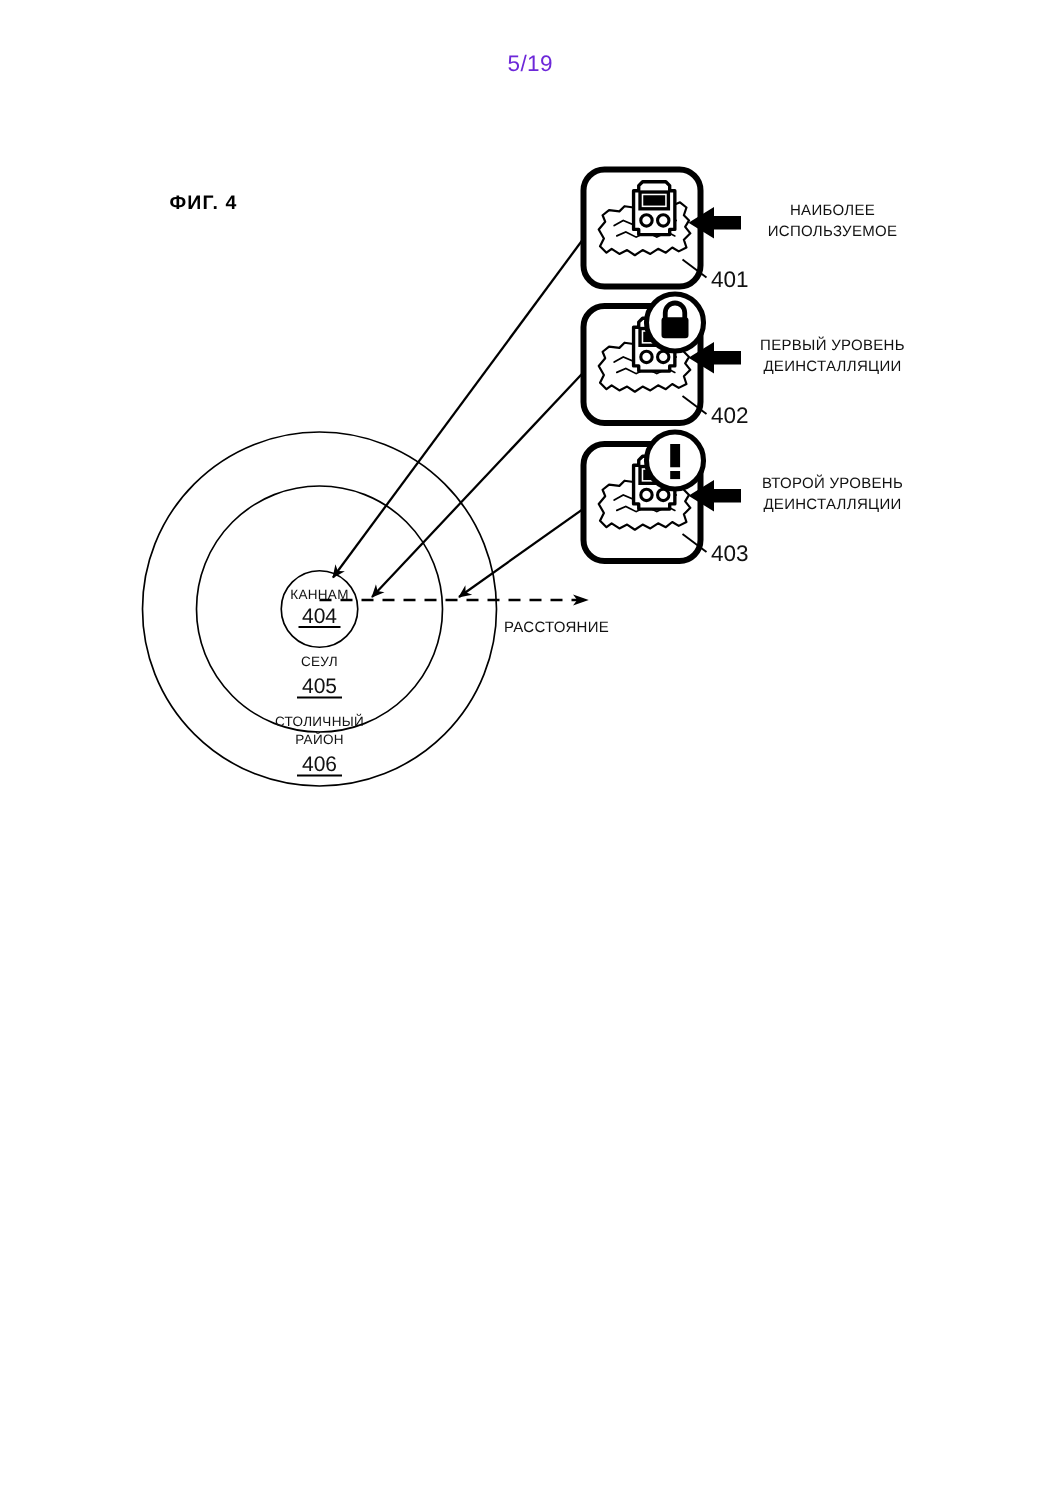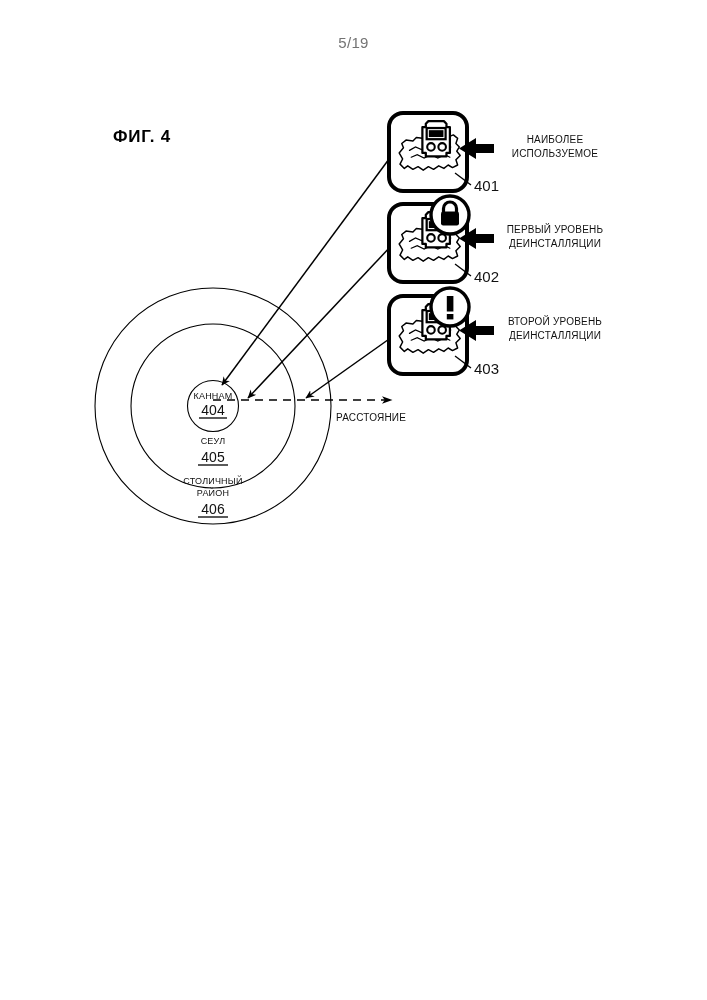--- a/index.html
+++ b/index.html
@@ -22,27 +22,27 @@
     height: 1000px;
   }
   .page-number {
     position: absolute;
     left: 0;
     top: 34px;
     width: 707px;
     text-align: center;
     font-size: 15px;
     letter-spacing: 0.3px;
-    color: #737373;
+    color: #6d28d9;
   }
   .fig-label {
     position: absolute;
     left: 113px;
     top: 127px;
-    font-size: 17px;
+    font-size: 13px;
     font-weight: bold;
     letter-spacing: 0.8px;
     color: #000;
   }
   svg.figure {
     position: absolute;
     left: 0;
     top: 0;
     width: 707px;
     height: 1000px;

